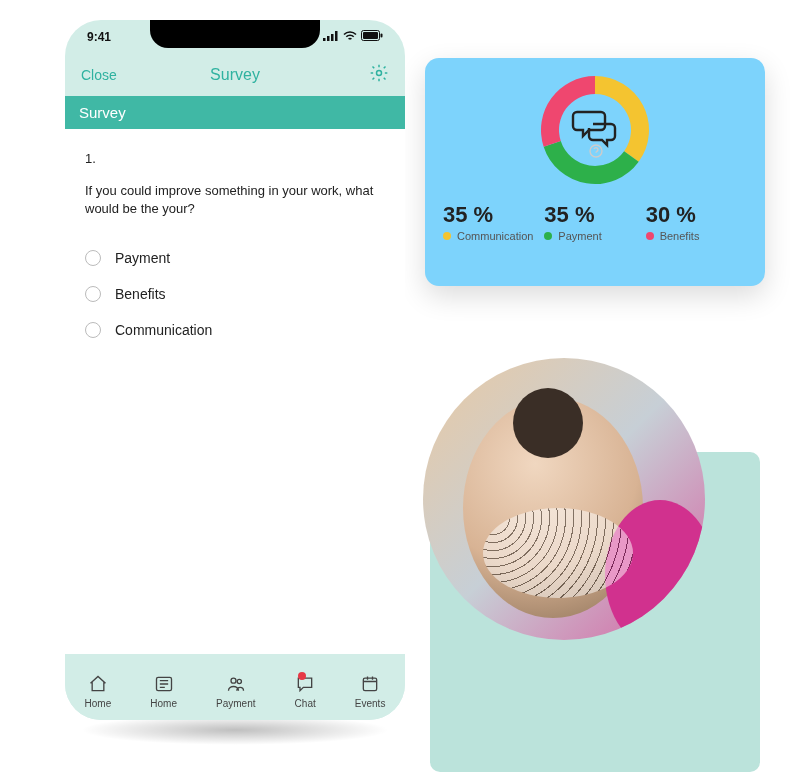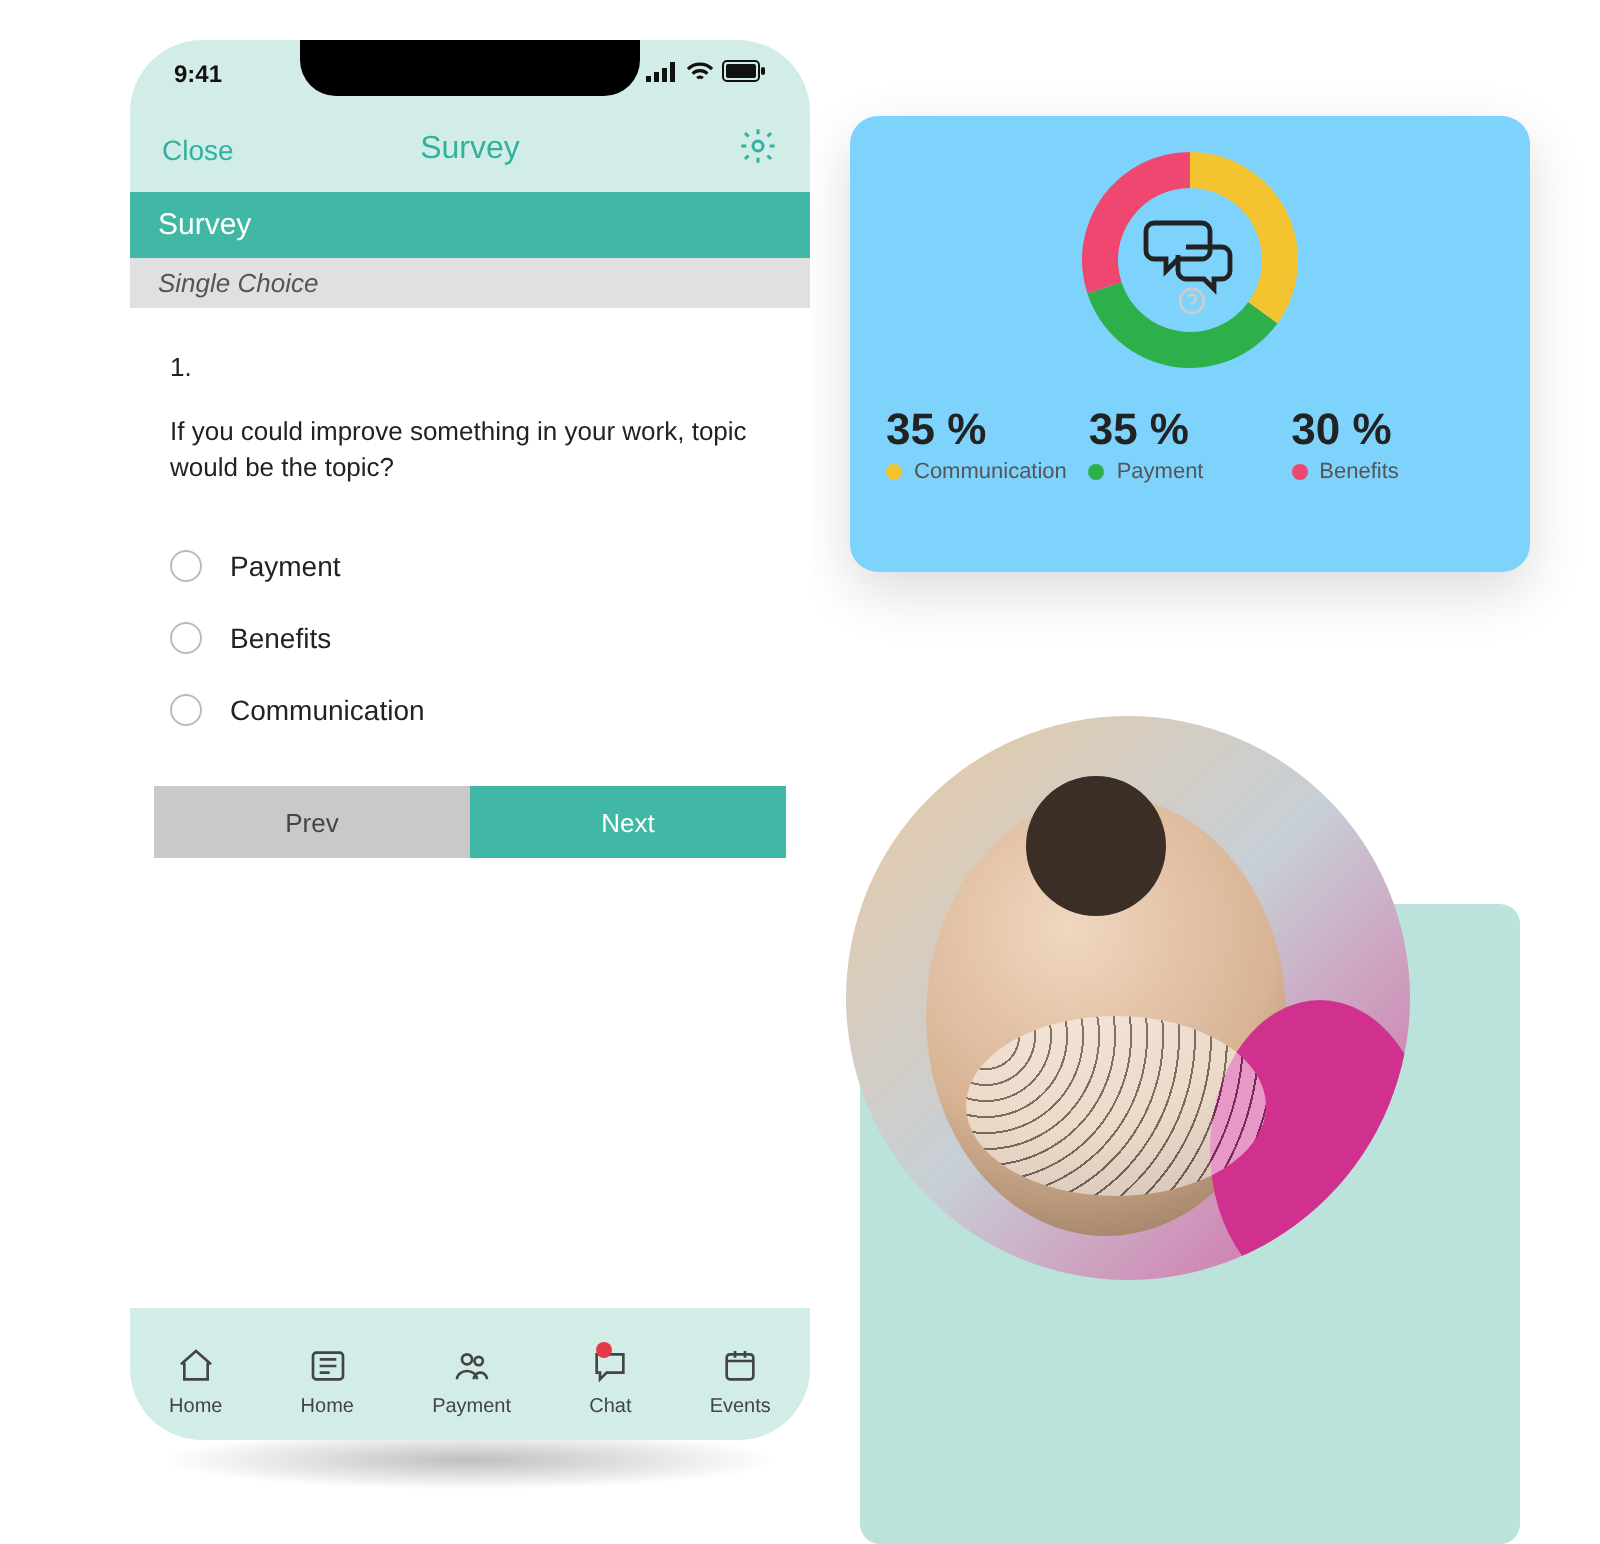--- a/index.html
+++ b/index.html
@@ -370,43 +370,38 @@
       <span class="nav-gear">
         <svg width="20" height="20" viewBox="0 0 24 24" fill="none" stroke="#2fb2a0" stroke-width="1.8">
             <circle cx="12" cy="12" r="3"></circle>
             <path d="M12 2v3M12 19v3M4.2 4.2l2.1 2.1M17.7 17.7l2.1 2.1M2 12h3M19 12h3M4.2 19.8l2.1-2.1M17.7 6.3l2.1-2.1"></path>
           </svg>
       </span>
     </div>
 
     <div class="survey-body">
       <div class="survey-header">Survey</div>
-      <div class="survey-sub">Single Choice</div>
       <div class="question-block">
         <div class="q-num">1.</div>
-        <div class="q-text">If you could improve something in your work, topic would be the topic?</div>
+        <div class="q-text">If you could improve something in your work, what would be the your?</div>
         <ul class="options">
           <li>
             <span class="radio"></span>
             <span>Payment</span>
           </li>
           <li>
             <span class="radio"></span>
             <span>Benefits</span>
           </li>
           <li>
             <span class="radio"></span>
             <span>Communication</span>
           </li>
         </ul>
       </div>
-      <div class="btn-row">
-        <button class="btn-prev">Prev</button>
-        <button class="btn-next">Next</button>
-      </div>
     </div>
 
     <div class="tab-bar">
       <div class="tab">
         <span><svg width="20" height="20" viewBox="0 0 24 24" fill="none" stroke-width="1.6">
               <path d="M3 11l9-8 9 8M5 10v10h14V10"></path>
             </svg></span>
         <span>Home</span>
       </div>
       <div class="tab">

